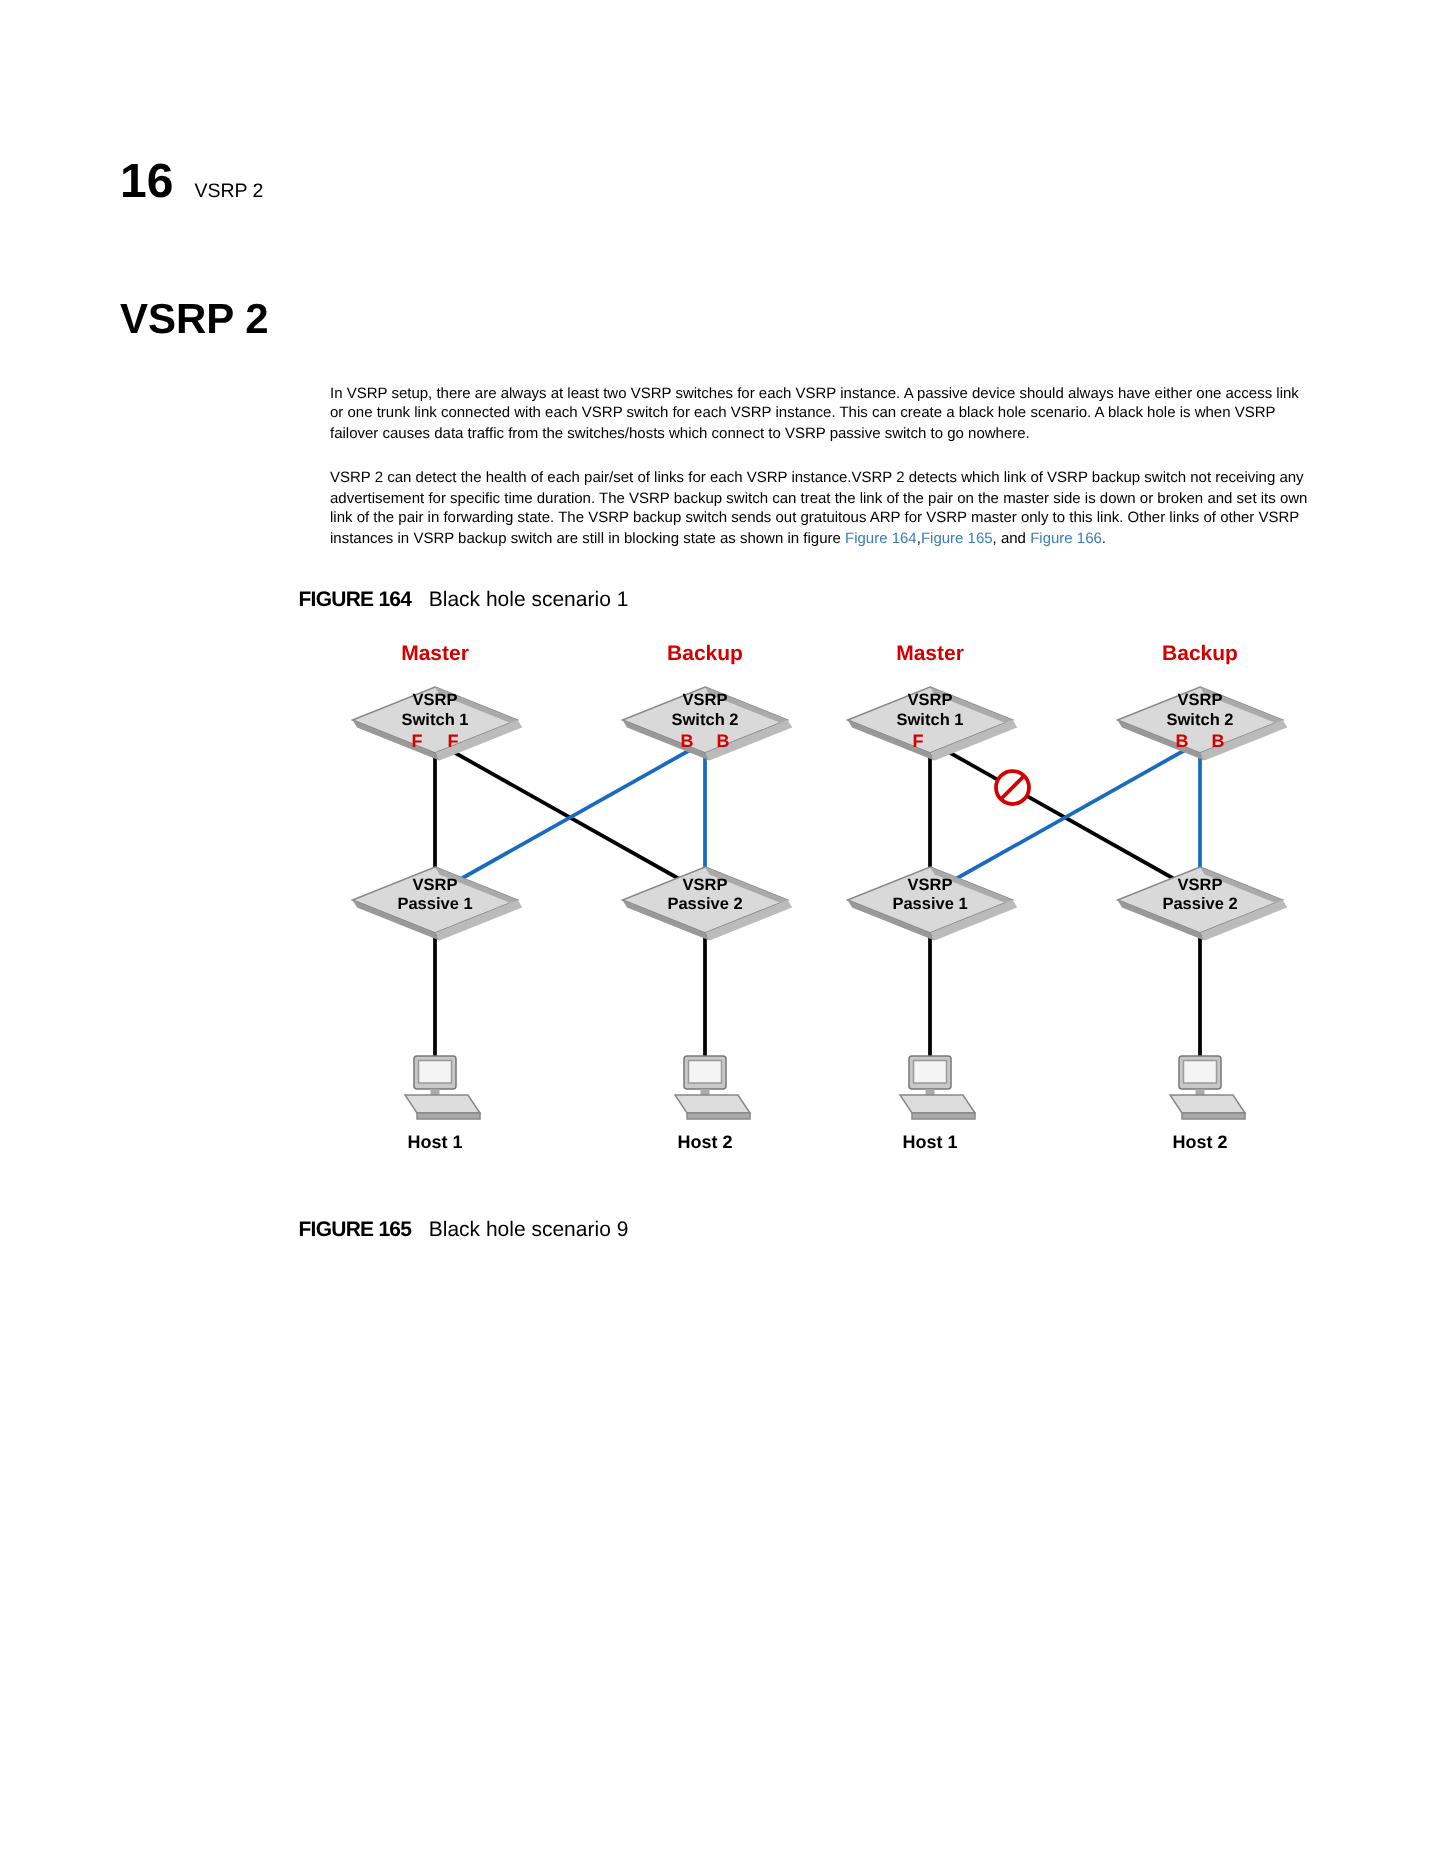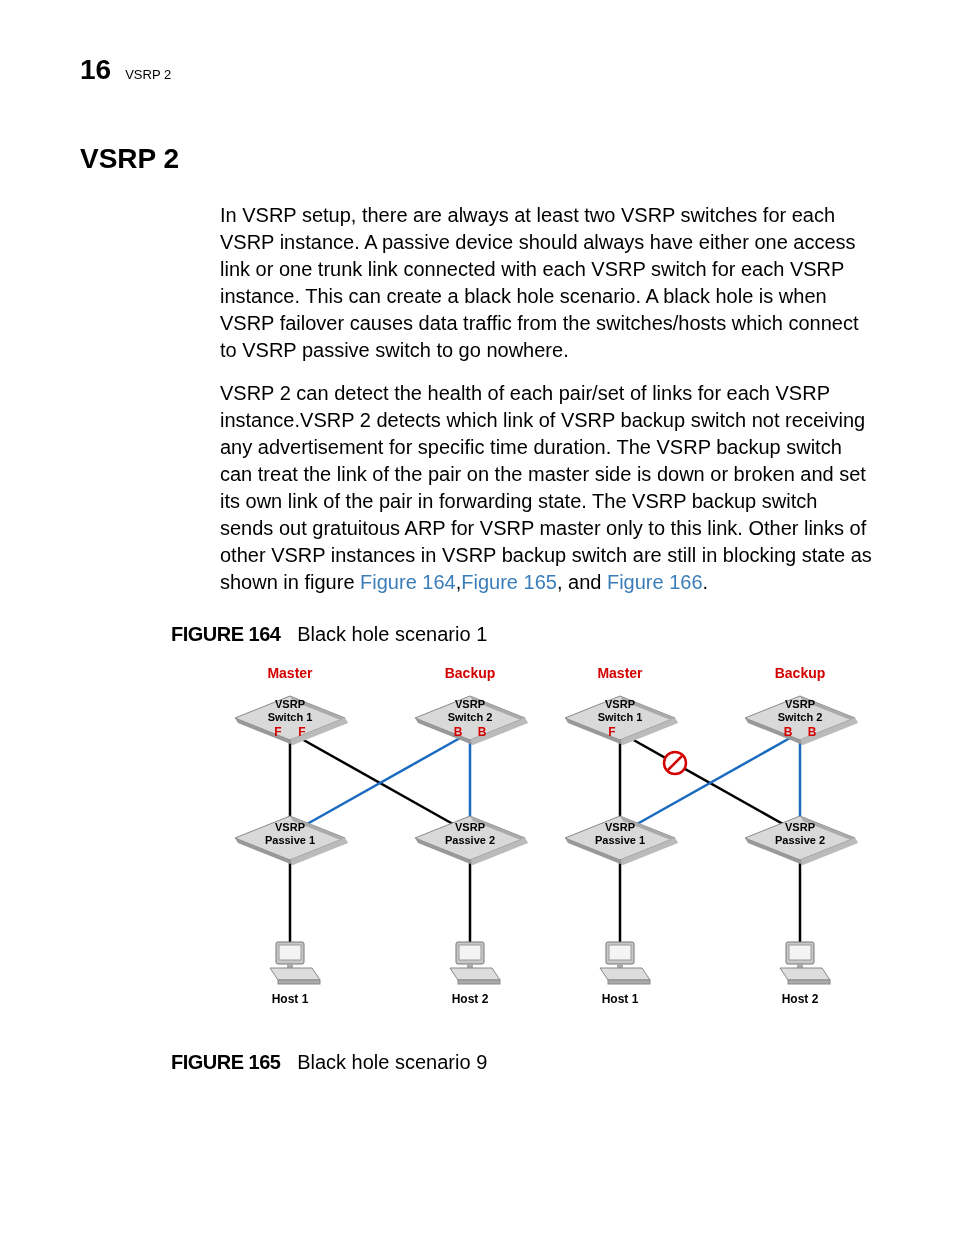--- a/index.html
+++ b/index.html
@@ -7,25 +7,25 @@
     font-family: Arial, Helvetica, sans-serif;
     background: #fff;
     color: #000;
     width: 954px;
     min-height: 1235px;
     padding: 50px 80px 50px 80px;
     font-size: 14px;
     line-height: 1.4;
   }
   .page-header { display: flex; align-items: baseline; gap: 14px; margin-bottom: 50px; }
-  .page-chapter { font-size: 28px; font-weight: bold; font-family: Arial, sans-serif; }
+  .page-chapter { font-size: 32px; font-weight: bold; font-family: Arial, sans-serif; margin-top: 48px; }
   .page-title-small { font-size: 13px; }
   h1.section-title { font-size: 28px; font-weight: bold; margin-bottom: 24px; }
-  .body-text { margin-left: 140px; margin-bottom: 16px; font-size: 20px; line-height: 1.35; }
-  .figure-caption { margin-left: 91px; font-size: 20px; margin-top: 24px; margin-bottom: 10px; }
+  .body-text { margin-left: 140px; margin-bottom: 16px; font-size: 10px; line-height: 1.35; }
+  .figure-caption { margin-left: 119px; font-size: 14px; margin-top: 24px; margin-bottom: 10px; }
   .figure-label { font-weight: bold; font-family: Arial Black, Arial, sans-serif; letter-spacing: -0.5px; }
   a.ref { color: #3a7db8; text-decoration: none; }
   .diagram-wrap { margin-left: 140px; width: 650px; }
 </style>
 </head>
 <body>
 
 <div class="page-header">
   <span class="page-chapter">16</span>
   <span class="page-title-small">VSRP 2</span>

